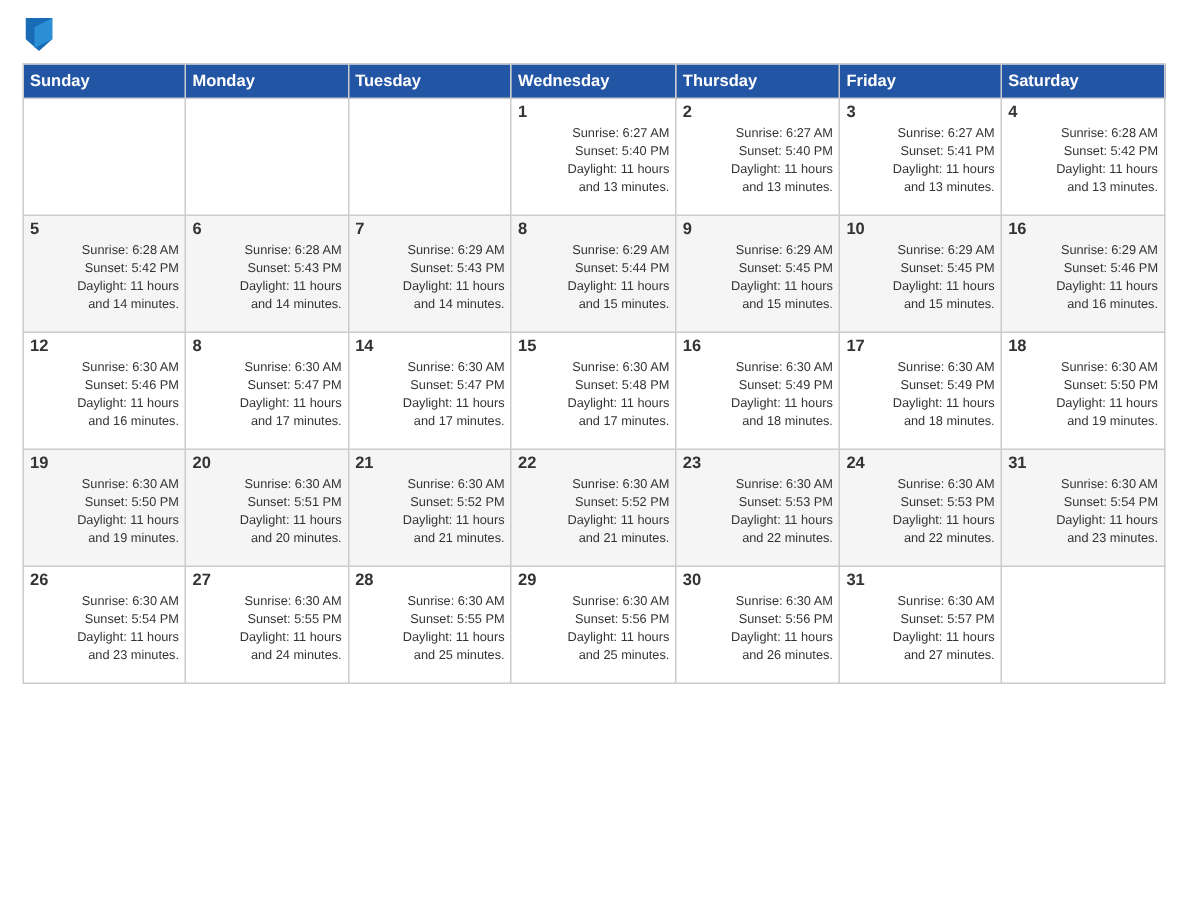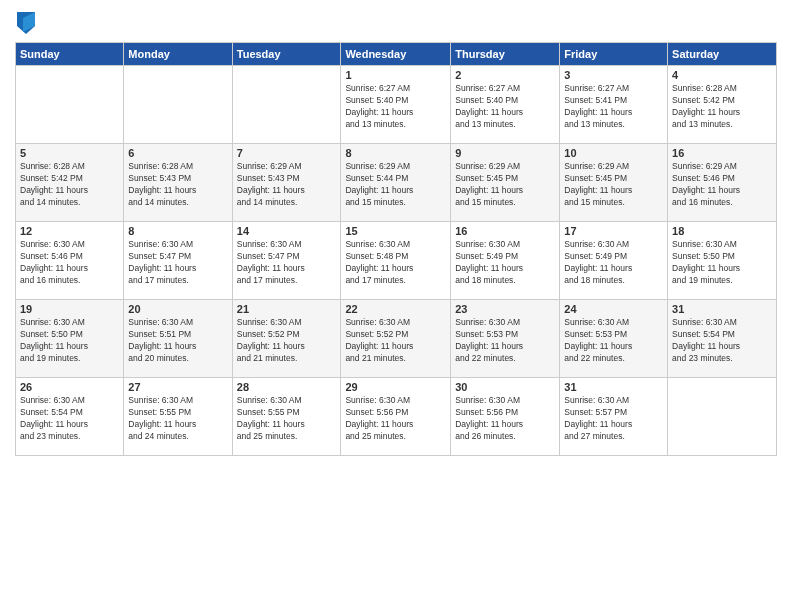--- a/index.html
+++ b/index.html
@@ -90,20 +90,21 @@
     .day-num {
       font-size: 11px;
       font-weight: bold;
       margin-bottom: 2px;
       display: block;
     }
     .day-info {
       font-size: 8.5px;
       line-height: 1.4;
       color: #333;
+      text-align: right;
     }
     .empty-cell {
       background: #f9f9f9;
     }
   </style>
 </head>
 <body>
 
 <div class="page">
   <div class="header">

